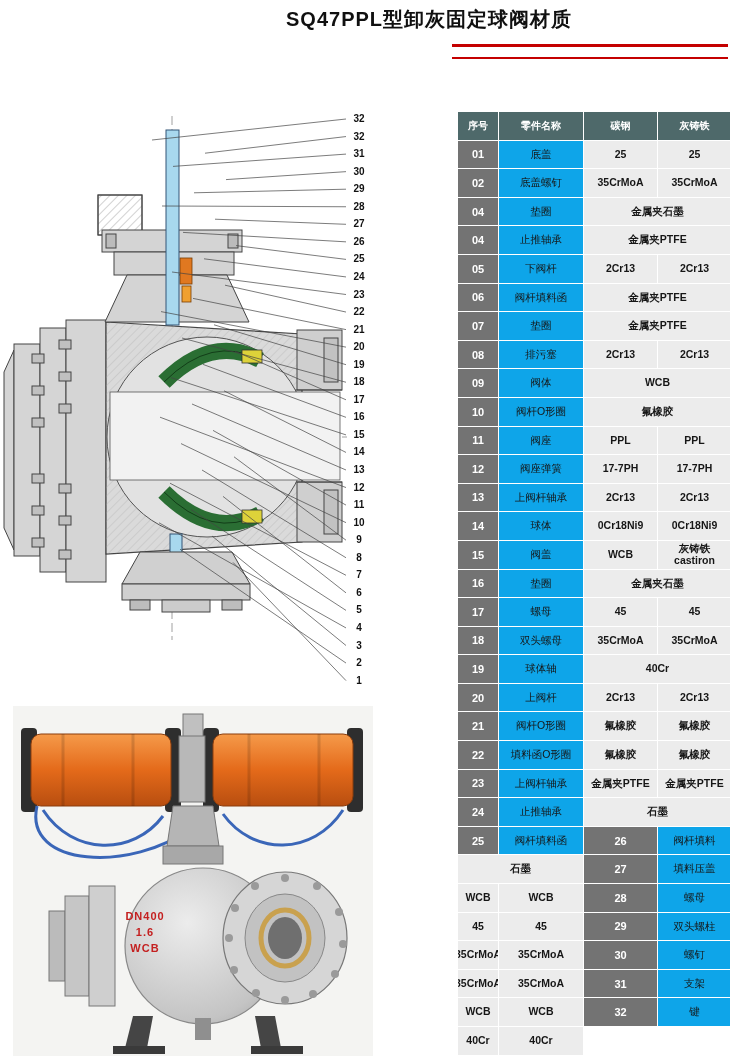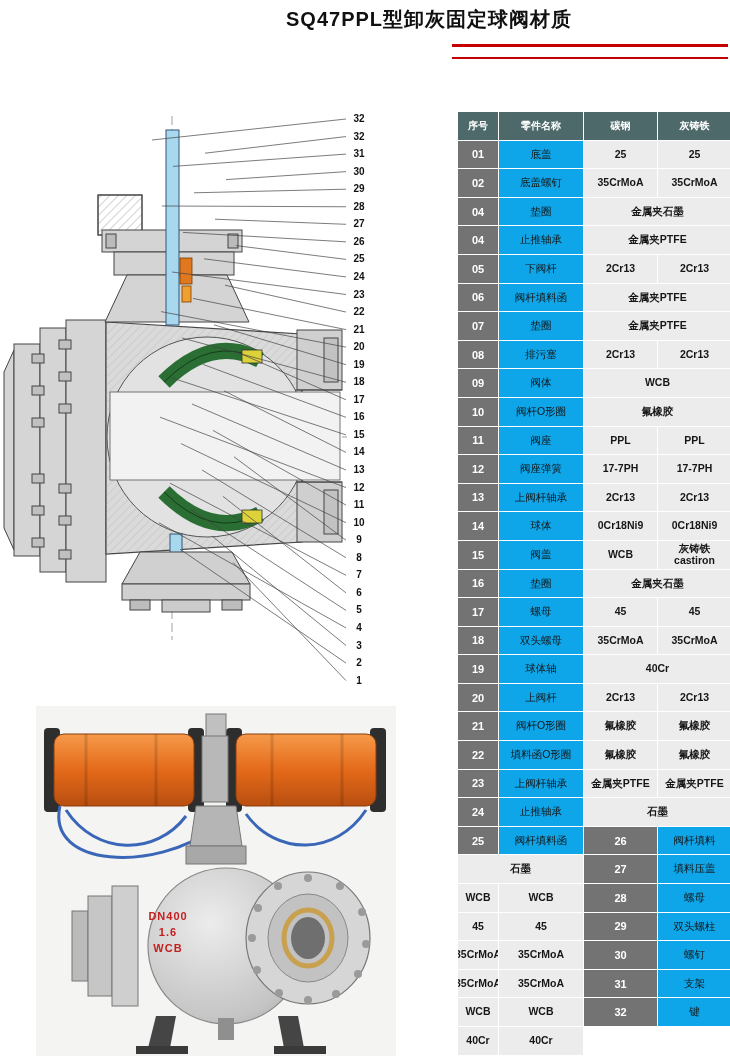--- a/index.html
+++ b/index.html
@@ -26,21 +26,21 @@
   .c{display:flex;align-items:center;justify-content:center;text-align:center;
      padding:1px 2px;overflow:hidden;}
   .hd{background:#4e696a;color:#ffffff;font-weight:bold;font-size:10px;text-align:right;}
   .no{background:#737373;color:#ffffff;font-weight:bold;font-size:11px;}
   .nm{background:#0ea5e9;color:#161616;font-weight:normal;}
   .mt{background:#ececec;color:#161616;font-weight:bold;white-space:pre-line;}
   .span2{grid-column:span 2;}
 
   
   .drawing-wrap{position:absolute;left:2px;top:82px;width:445px;height:635px;}
-  .photo-wrap{position:absolute;left:36px;top:706px;width:360px;height:350px;}
+  .photo-wrap{position:absolute;left:13px;top:706px;width:360px;height:350px;}
   .callout-num{font-size:10px;fill:#111;text-anchor:middle;font-weight:bold;}
   .callout-line{stroke:#444;stroke-width:0.7;}
   svg{display:block;}
   .mark-text{fill:#c42020;font-size:11px;font-weight:bold;letter-spacing:1px;text-anchor:middle;}
 </style>
 </head>
 <body>
 
 <div class="page-title">SQ47PPL型卸灰固定球阀材质</div>
 <div class="red-rule-1"></div>

